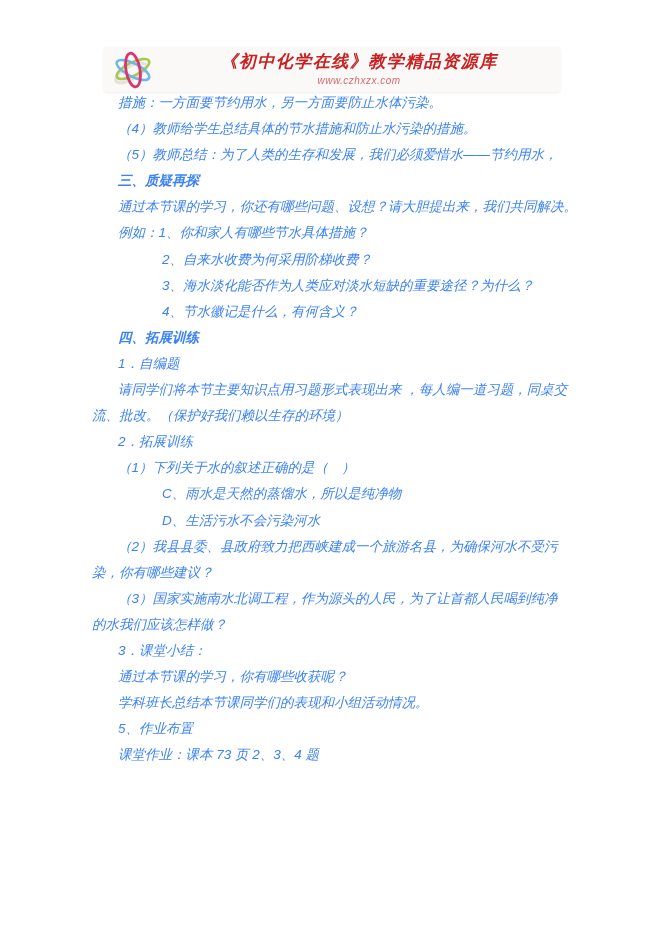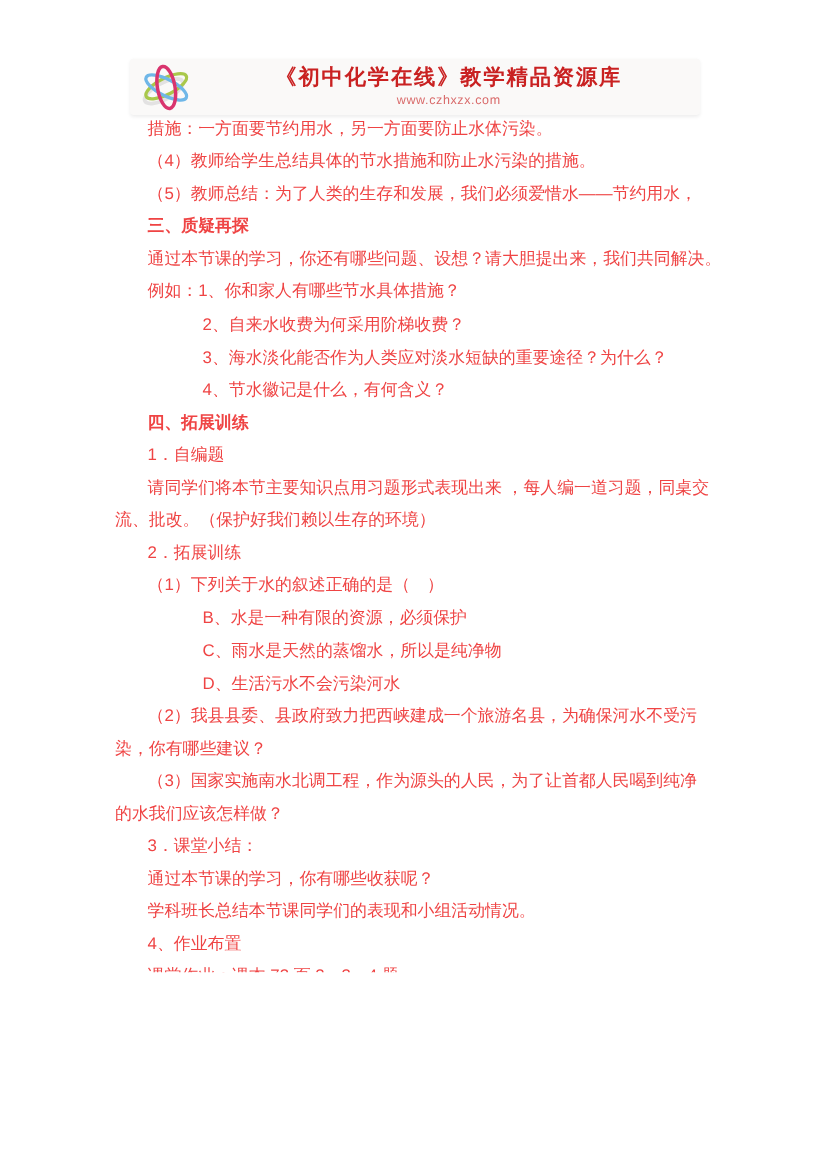--- a/index.html
+++ b/index.html
@@ -7,20 +7,21 @@
     padding: 0;
     background: #ffffff;
   }
   .page {
     position: relative;
     width: 661px;
     height: 778px;
     background: #ffffff;
     overflow: hidden;
     font-family: "Liberation Sans", "DejaVu Sans", sans-serif;
+    font-style: italic;
   }
   
   .header-band {
     position: absolute;
     left: 104px;
     top: 47px;
     width: 456px;
     height: 45px;
     background: #faf9f8;
     border-radius: 3px;
@@ -95,43 +96,42 @@
           <ellipse rx="17" ry="7" transform="rotate(80)" fill="none" stroke="#d9346e" stroke-width="2.8"></ellipse>
         </g>
       </svg>
     </div>
     <div class="header-text">
       <div class="header-title" style="color: rgb(201, 33, 33);">《初中化学在线》教学精品资源库</div>
       <div class="header-url" style="color: rgb(217, 106, 106);">www.czhxzx.com</div>
     </div>
   </div>
 
-  <div class="doc-body" style="color: #ef4444;">
+  <div class="doc-body" style="color: #3b82f6;">
       <div class="line indent-1">措施：一方面要节约用水，另一方面要防止水体污染。</div>
       <div class="line indent-1">（4）教师给学生总结具体的节水措施和防止水污染的措施。</div>
       <div class="line indent-1">（5）教师总结：为了人类的生存和发展，我们必须爱惜水――节约用水，</div>
       <div class="line indent-1 bold">三、质疑再探</div>
       <div class="line indent-1">通过本节课的学习，你还有哪些问题、设想？请大胆提出来，我们共同解决。</div>
       <div class="line indent-1">例如：1、你和家人有哪些节水具体措施？</div>
       <div class="line indent-2">2、自来水收费为何采用阶梯收费？</div>
       <div class="line indent-2">3、海水淡化能否作为人类应对淡水短缺的重要途径？为什么？</div>
       <div class="line indent-2">4、节水徽记是什么，有何含义？</div>
       <div class="line indent-1 bold">四、拓展训练</div>
       <div class="line indent-1">1．自编题</div>
       <div class="line indent-1">请同学们将本节主要知识点用习题形式表现出来 ，每人编一道习题，同桌交</div>
       <div class="line indent-0">流、批改。（保护好我们赖以生存的环境）</div>
       <div class="line indent-1">2．拓展训练</div>
       <div class="line indent-1">（1）下列关于水的叙述正确的是（　）</div>
-      <div class="line indent-2">B、水是一种有限的资源，必须保护</div>
       <div class="line indent-2">C、雨水是天然的蒸馏水，所以是纯净物</div>
       <div class="line indent-2">D、生活污水不会污染河水</div>
       <div class="line indent-1">（2）我县县委、县政府致力把西峡建成一个旅游名县，为确保河水不受污</div>
       <div class="line indent-0">染，你有哪些建议？</div>
       <div class="line indent-1">（3）国家实施南水北调工程，作为源头的人民，为了让首都人民喝到纯净</div>
       <div class="line indent-0">的水我们应该怎样做？</div>
       <div class="line indent-1">3．课堂小结：</div>
       <div class="line indent-1">通过本节课的学习，你有哪些收获呢？</div>
       <div class="line indent-1">学科班长总结本节课同学们的表现和小组活动情况。</div>
-      <div class="line indent-1">4、作业布置</div>
+      <div class="line indent-1">5、作业布置</div>
       <div class="line indent-1">课堂作业：课本 73 页 2、3、4 题</div>
     </div>
 
 </div>
 
 </body></html>

